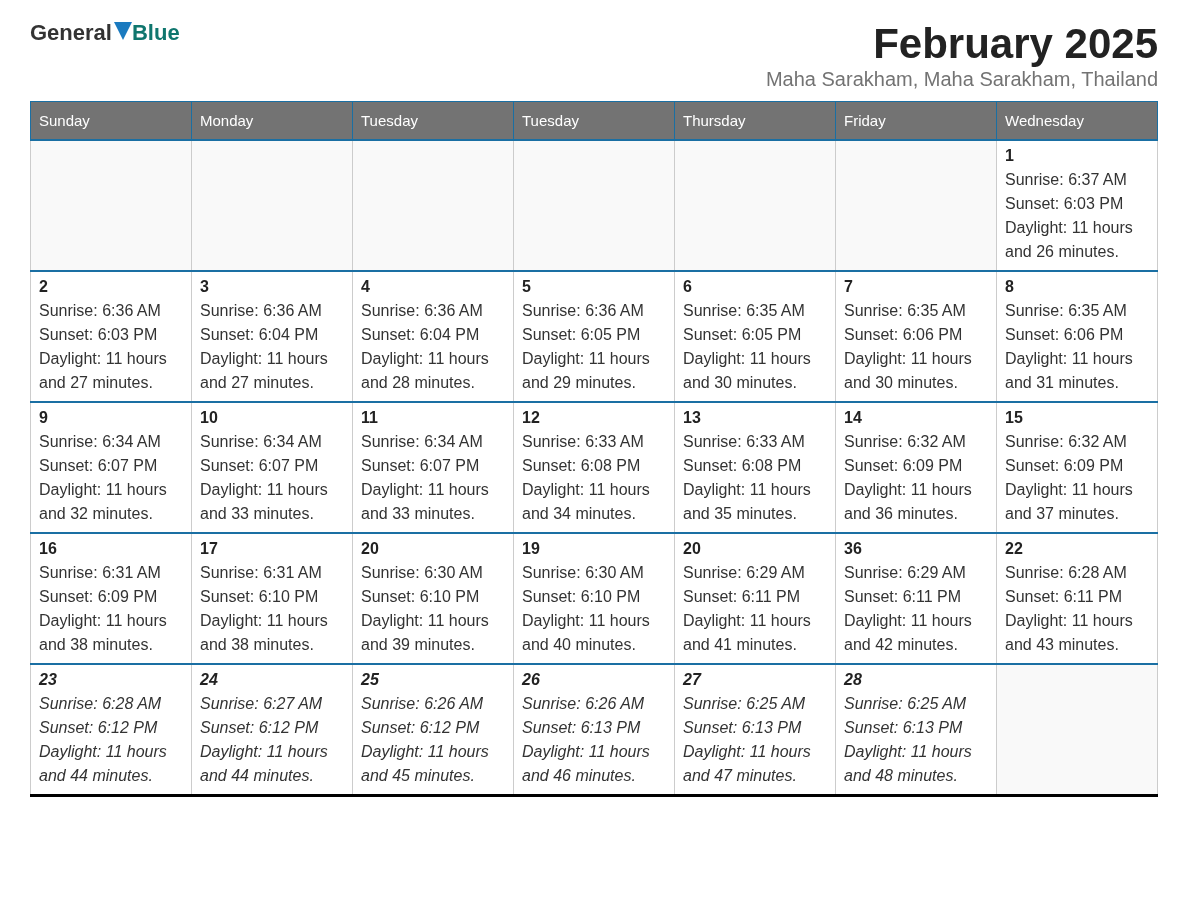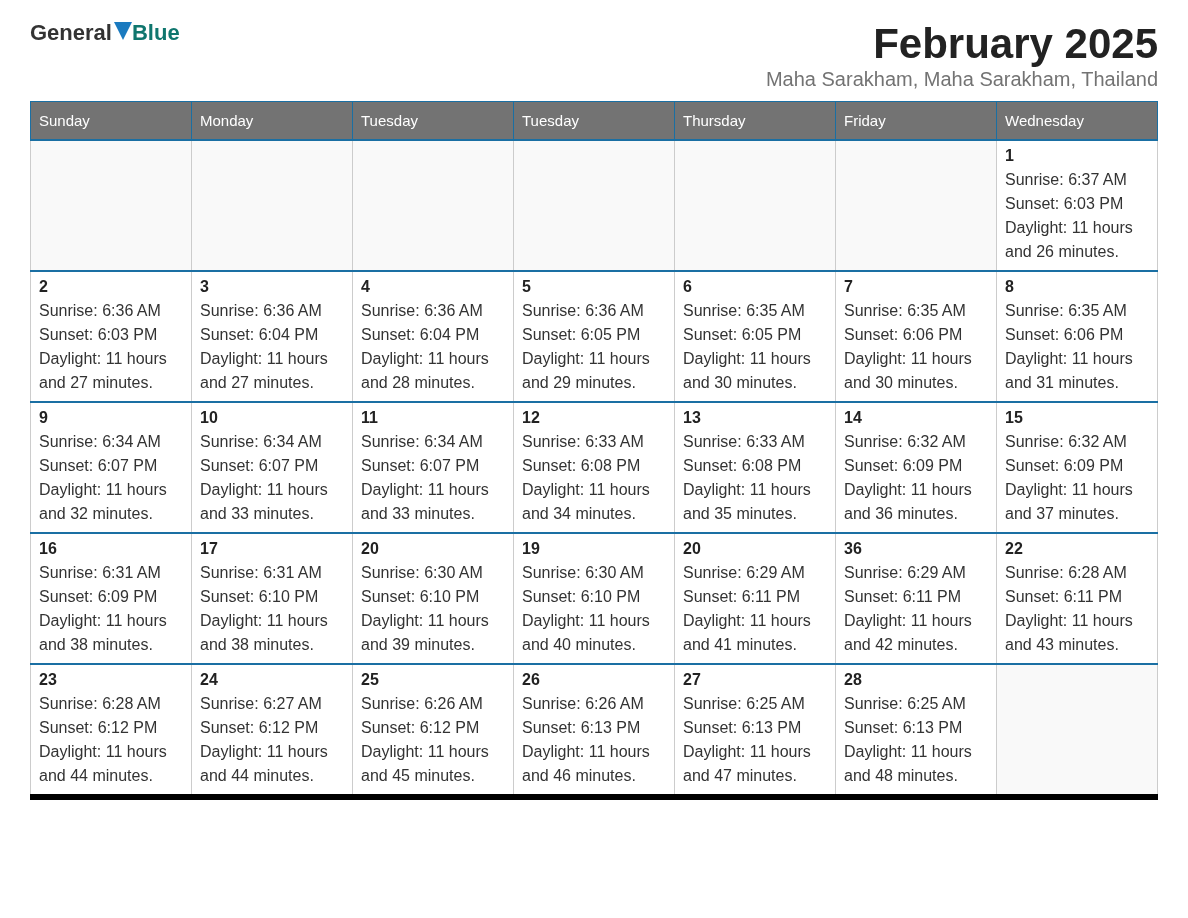--- a/index.html
+++ b/index.html
@@ -76,21 +76,22 @@
     }
     .day-info {
       font-size: 16px;
       color: #333;
       line-height: 1.5;
     }
     .empty-cell {
       background: #f9f9f9;
     }
     .calendar tbody tr:last-child {
-      border-bottom: 6px solid #000000;
+      border-bottom: 3px solid #000000;
+      font-style: italic;
     }
   </style>
 </head>
 <body>
 
 <div class="header">
   <div class="logo">
     <div style="display:flex;align-items:center;">
       <span class="logo-text-general">General</span>
       <span style="display:inline-block;margin-left:2px;">

